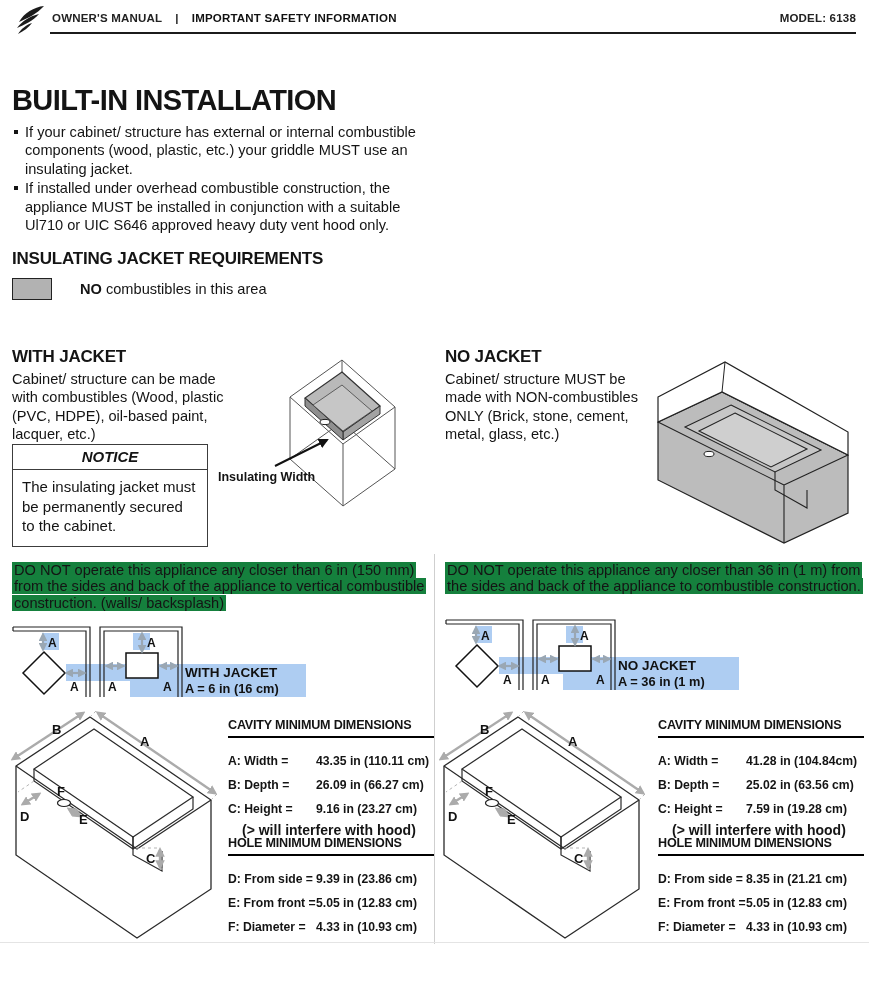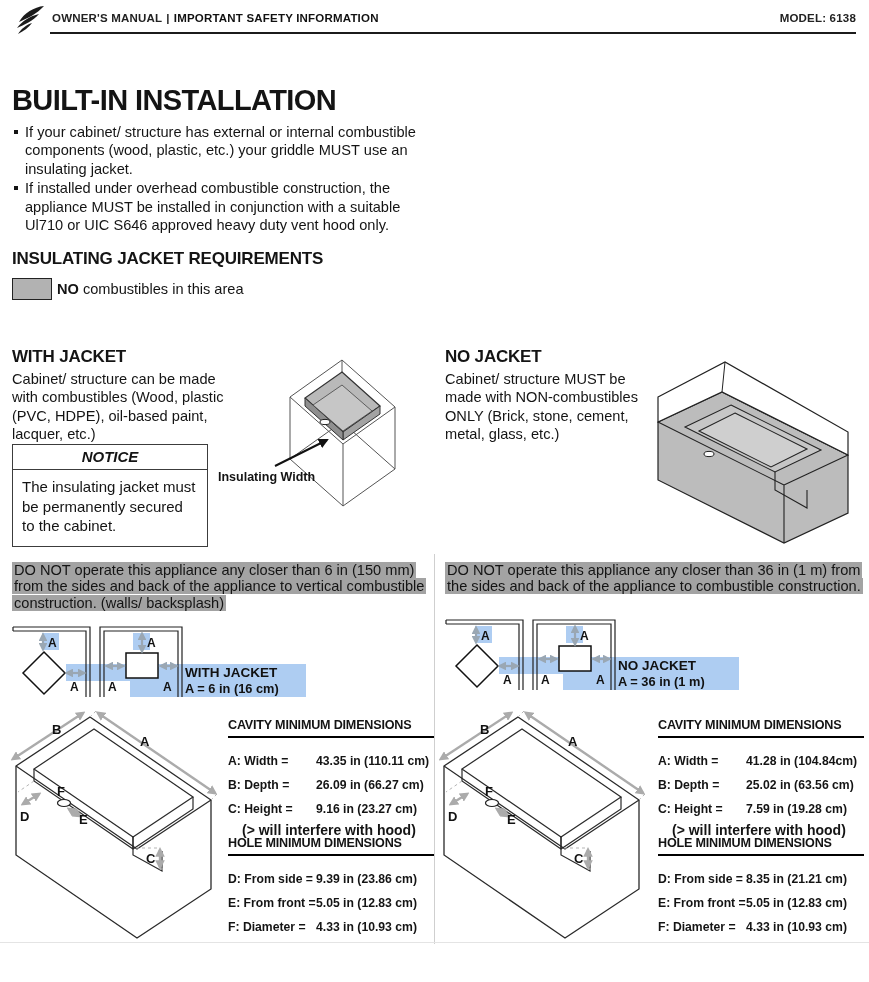--- a/index.html
+++ b/index.html
@@ -2,48 +2,48 @@
 <html><head>
 <meta charset="utf-8">
 <style>
   html,body{margin:0;padding:0;background:#fff;}
   .page{position:relative;width:869px;height:982px;background:#ffffff;
         font-family:"Liberation Sans",sans-serif;color:#141414;overflow:hidden;}
   .abs{position:absolute;}
   
   .hdr-line{position:absolute;left:50px;right:13px;top:32px;border-top:2px solid #1b1b1b;}
   .hdr-text{position:absolute;top:12px;font-size:11.5px;letter-spacing:.2px;white-space:nowrap;}
-  .hdr-left{left:52px;display:flex;gap:4px;align-items:center;}
+  .hdr-left{left:52px;display:flex;gap:13px;align-items:center;}
   .hdr-doc{font-weight:bold;color:#222;}
   .hdr-sep{color:#222;font-weight:bold;}
   .hdr-sec{font-weight:bold;color:#111;}
   .hdr-model{right:13px;font-weight:bold;color:#222;}
   
   .h1{position:absolute;left:12px;top:84px;font-size:29px;font-weight:bold;letter-spacing:-.6px;}
   .h2{font-size:17px;font-weight:bold;letter-spacing:-.2px;}
   .h3{font-size:17px;font-weight:bold;letter-spacing:-.2px;}
   .body-txt{font-size:14.6px;line-height:18.4px;}
   .bullets{position:absolute;left:14px;top:123px;width:416px;}
   .bullet{position:relative;padding-left:11px;font-size:14.6px;line-height:18.4px;margin-bottom:1px;}
   .bullet .bm{position:absolute;left:0;top:7px;width:3.5px;height:3.5px;background:#141414;}
   
-  .legend-row{position:absolute;display:flex;align-items:center;gap:5px;}
+  .legend-row{position:absolute;display:flex;align-items:center;gap:28px;}
   .swatch{width:40px;height:22px;border:1.6px solid #222;box-sizing:border-box;}
   .swatch.gray{background:#b2b2b2;}
   .swatch.white{background:#ffffff;}
   .legend-txt{font-size:14.6px;}
   .b{font-weight:bold;}
   
   .notice{position:absolute;left:12px;top:444px;width:196px;border:1.6px solid #3c3c3c;box-sizing:border-box;background:#fff;}
   .notice-title{font-size:15px;font-weight:bold;font-style:italic;text-align:center;
                 padding:3px 0 4px;border-bottom:1.6px solid #3c3c3c;}
   .notice-body{font-size:15px;line-height:19.5px;padding:7px 9px 10px;}
   
   .warn{position:absolute;font-size:14.6px;line-height:16.4px;font-weight:normal;}
-  .warn span{background:#a3a3a3;padding:0 2px;box-decoration-break:clone;-webkit-box-decoration-break:clone;}
+  .warn span{background:#15803d;padding:0 2px;box-decoration-break:clone;-webkit-box-decoration-break:clone;}
   
   .dims{position:absolute;width:206px;}
   .dims-title{font-size:12.6px;font-weight:bold;letter-spacing:-.2px;padding-bottom:4px;
               border-bottom:2px solid #000;margin-bottom:16px;}
   .dims-row{display:grid;grid-template-columns:88px 1fr;font-size:12.2px;font-weight:bold;margin-bottom:10px;}
   .dims-note{font-size:14px;font-weight:bold;margin:-4px 0 0 14px;}
   .divider-v{position:absolute;left:434px;top:554px;width:1px;height:390px;background:#cfcfcf;}
   .rule-b{position:absolute;left:0;top:942px;width:869px;border-top:1px solid #e4e4e4;}
   .diag-label{position:absolute;font-size:12.5px;font-weight:bold;}
   svg text{font-family:"Liberation Sans",sans-serif;}

